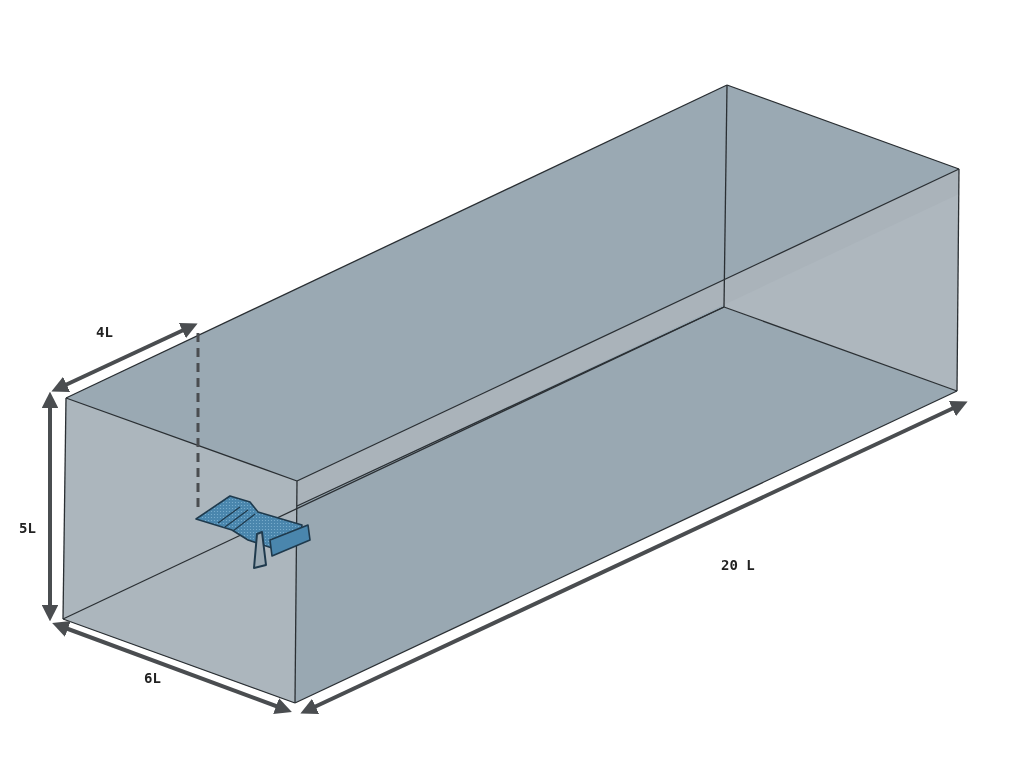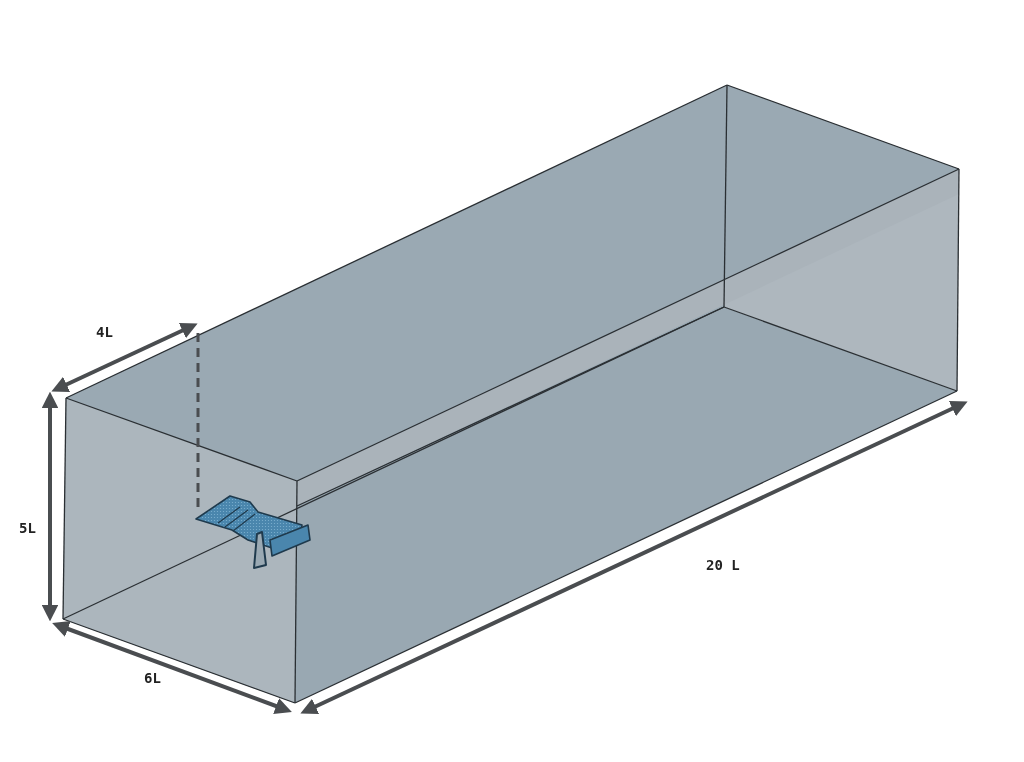--- a/index.html
+++ b/index.html
@@ -75,13 +75,13 @@
     <line x1="59" y1="388" x2="190" y2="327" marker-start="url(#ah)" marker-end="url(#ah)"></line>
     <line x1="50" y1="400" x2="50" y2="613" marker-start="url(#ah)" marker-end="url(#ah)"></line>
     <line x1="60" y1="626" x2="284" y2="709" marker-start="url(#ah)" marker-end="url(#ah)"></line>
     <line x1="308" y1="710" x2="960" y2="405" marker-start="url(#ah)" marker-end="url(#ah)"></line>
   </g>
 </svg>
 
 <div class="dim-label" style="left:96px; top:325px;text-align:center;">4L</div>
 <div class="dim-label" style="left:19px; top:521px;">5L</div>
 <div class="dim-label" style="left:144px; top:671px;">6L</div>
-<div class="dim-label" style="left:706px; top:558px;">20 L</div>
+<div class="dim-label" style="left:721px; top:558px;">20 L</div>
 
 </body></html>

